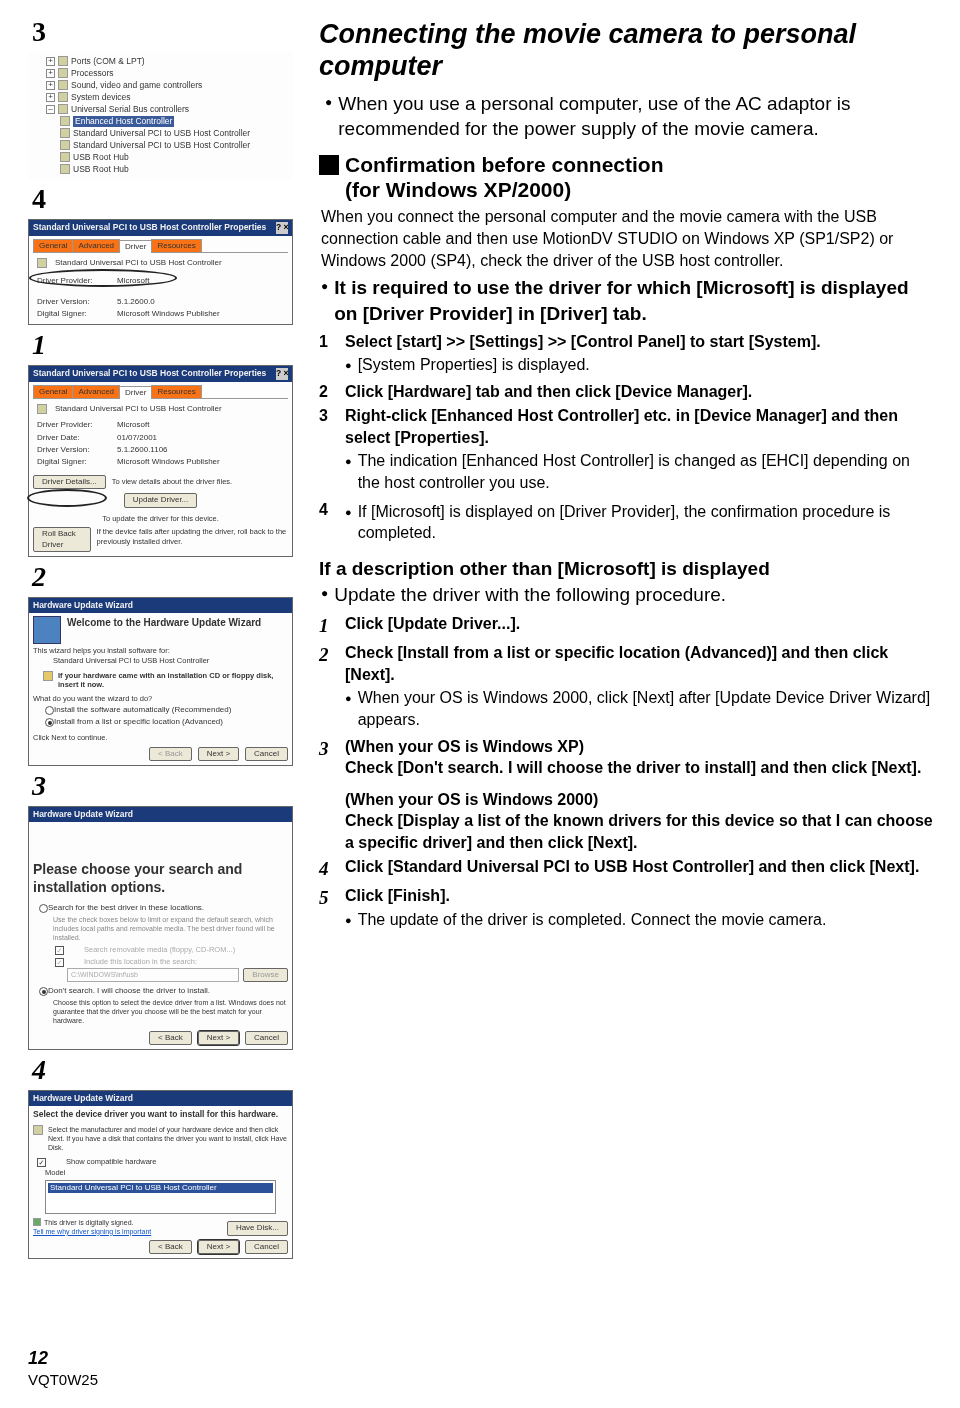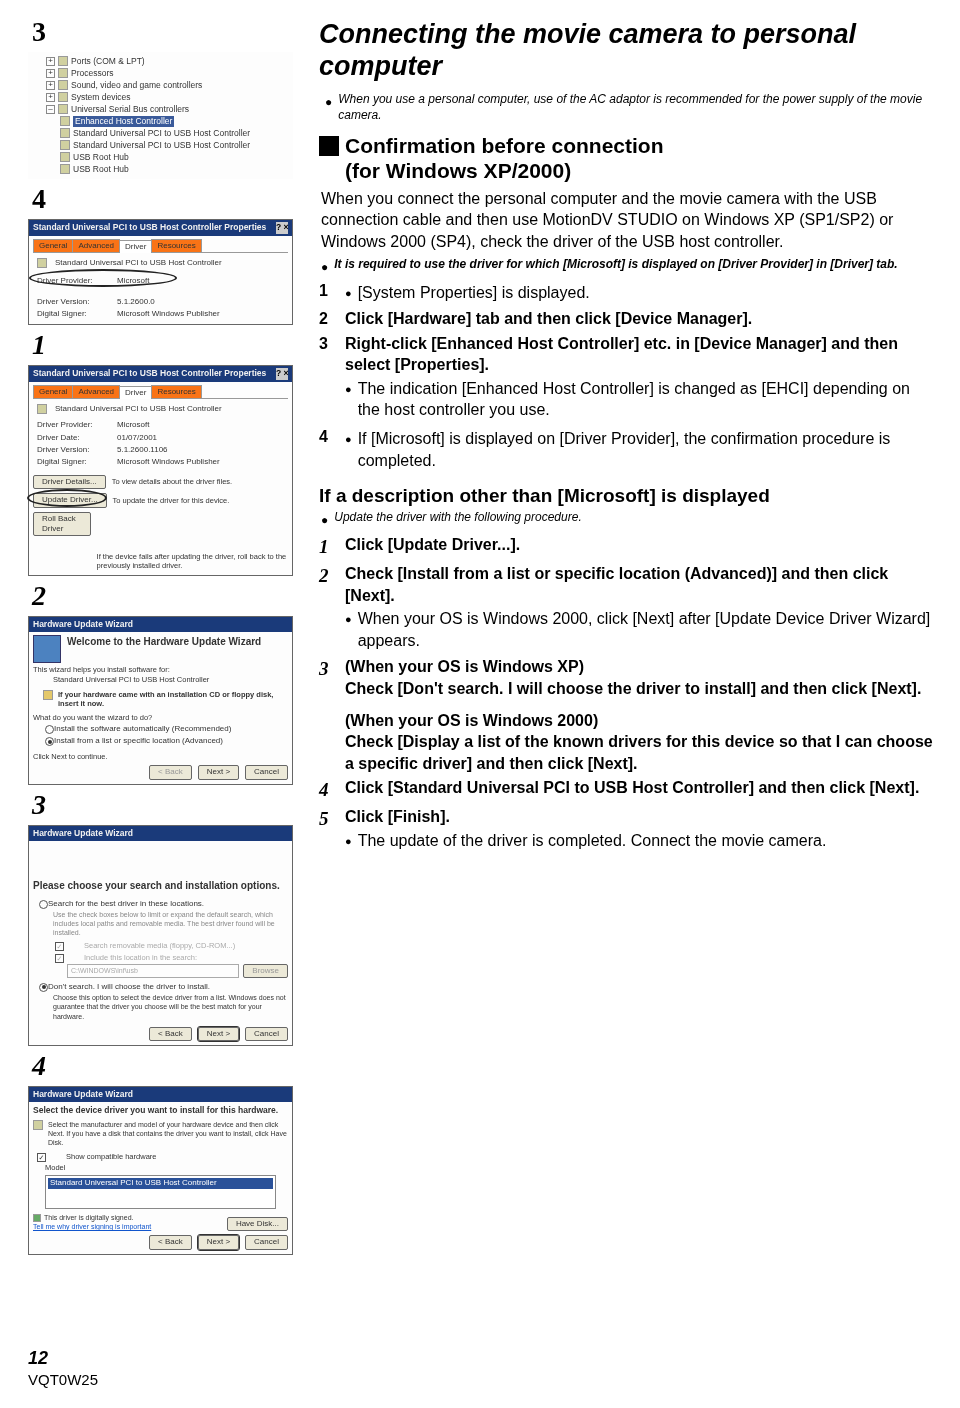--- a/index.html
+++ b/index.html
@@ -81,21 +81,21 @@
     .radio .rbtn { width:9px; height:9px; border:1px solid #555; border-radius:50%; display:inline-flex; align-items:center;justify-content:center; flex-shrink:0; margin-top:1px; }
     .radio .rbtn.on::after { content:''; width:4px; height:4px; background:#333; border-radius:50%; }
     .cbx { display:flex; gap:20px; align-items:flex-start; font-size:7.5px; padding:1px 0 1px 22px; }
     .cbx .cb { width:9px; height:9px; border:1px solid #555; flex-shrink:0; margin-top:1px; display:inline-flex; align-items:center; justify-content:center; font-size:7px; color:#aaa; }
 
     .listbox { border:1px solid #888; background:#fff; height:34px; margin:2px 12px 4px 12px; padding:2px; font-size:8px; }
     .listbox .highlighted { background:#2a5199; color:#fff; padding:0 2px; }
 
     
     h1.doc-title { font-size: 27px; font-style: italic; font-weight: bold; line-height: 1.2; margin-bottom: 8px; }
-    .bullet { display:flex; margin: 4px 0 10px 6px; font-size: 12px; line-height: 1.35; font-style: italic; }
+    .bullet { display:flex; margin: 4px 0 10px 6px; font-size: 19px; line-height: 1.35; }
     .bullet::before { content:"●"; font-size:12px; padding: 3px 6px 0 0; }
     .blk-head { font-size: 21px; font-weight: bold; line-height:1.2; display:flex; }
     .blk-head::before { content:""; width:20px; height:20px; background:#000; flex-shrink:0; margin-right:6px; margin-top:3px; }
     .blk-head .h2b { display:inline; }
     .para { font-size:16px; line-height:1.35; margin: 4px 0 4px 2px; }
     .strong-note { font-weight:bold; }
     .step-list { font-size:16px; line-height:1.35; }
     .step { display:flex; margin: 3px 0; }
     .step .sn { font-weight:bold; width:26px; flex-shrink:0; }
     .step.italic .sn { font-family:"Times New Roman", serif; font-style:italic; font-size:19px; }
@@ -241,28 +241,28 @@
           <span>5.1.2600.1106</span>
         </div>
       <div class="info-row">
           <span class="k">Digital Signer:</span>
           <span>Microsoft Windows Publisher</span>
         </div>
       <div style="display:flex; gap:6px; margin-top:6px; align-items:center;">
         <span class="btn">Driver Details...</span>
         <span style="font-size:7.5px;">To view details about the driver files.</span>
       </div>
-      <div style="display:flex; gap:6px; margin-top:4px; align-items:center; position:relative;">
+      <div style="display:flex; gap:6px; margin-top:4px; align-items:center; position:relative;flex-direction:column;">
         <span class="btn">Update Driver...</span>
         <span style="font-size:7.5px;">To update the driver for this device.</span>
         <div class="circle-outline" style="left:-6px; top:-4px; width:80px; height:18px;"></div>
       </div>
       <div style="display:flex; gap:6px; margin-top:4px; align-items:flex-start;">
         <span class="btn">Roll Back Driver</span>
-        <span style="font-size:7.5px;margin-top:40px;">If the device fails after updating the driver, roll back to the previously installed driver.</span>
+        <span style="font-size:7.5px;">If the device fails after updating the driver, roll back to the previously installed driver.</span>
       </div>
     </div>
 
     <div class="big-num italic">2</div>
 
     <div class="shot">
       <div class="dlg-title">
           <span>Hardware Update Wizard</span>
         </div>
       <div class="wiz-icon"></div>
@@ -289,21 +289,21 @@
         <span class="btn">Cancel</span>
       </div>
     </div>
 
     <div class="big-num italic">3</div>
 
     <div class="shot">
       <div class="dlg-title">
           <span>Hardware Update Wizard</span>
         </div>
-      <div style="font-weight:bold; font-size:10px; margin-bottom:6px;margin-top:38px;">Please choose your search and installation options.</div>
+      <div style="font-weight:bold; font-size:14px; margin-bottom:6px;margin-top:38px;">Please choose your search and installation options.</div>
       <div class="radio" style="padding-left:6px;text-align:right;">
           <span class="rbtn"></span>
           <span>Search for the best driver in these locations.</span>
         </div>
       <div style="font-size:7px; color:#888; padding:0 0 2px 20px;">Use the check boxes below to limit or expand the default search, which includes local paths and removable media. The best driver found will be installed.</div>
       <div class="cbx">
           <span class="cb">✓</span>
           <span style="color:#aaa;">Search removable media (floppy, CD-ROM...)</span>
         </div>
       <div class="cbx">
@@ -373,21 +373,21 @@
       <span><span class="h2b">Confirmation before connection</span><br><span class="h2b">(for Windows XP/2000)</span></span>
     </div>
     <div class="para">When you connect the personal computer and the movie camera with the USB connection cable and then use MotionDV STUDIO on Windows XP (SP1/SP2) or Windows 2000 (SP4), check the driver of the USB host controller.</div>
     <div class="bullet strong-note" style="margin:2px 0 4px 2px;">
         <span>It is required to use the driver for which [Microsoft] is displayed on [Driver Provider] in [Driver] tab.</span>
       </div>
 
     <div class="step-list">
       <div class="step">
           <span class="sn">1</span>
-          <div class="sc">
+          <div class="sc"><span class="head">Select [start] &gt;&gt; [Settings] &gt;&gt; [Control Panel] to start [System].</span>
         <div class="sub-bullet small">
               <span>[System Properties] is displayed.</span>
             </div>
       </div>
         </div>
       <div class="step">
           <span class="sn">2</span>
           <div class="sc"><span class="head">Click [Hardware] tab and then click [Device Manager].</span></div>
         </div>
       <div class="step">

